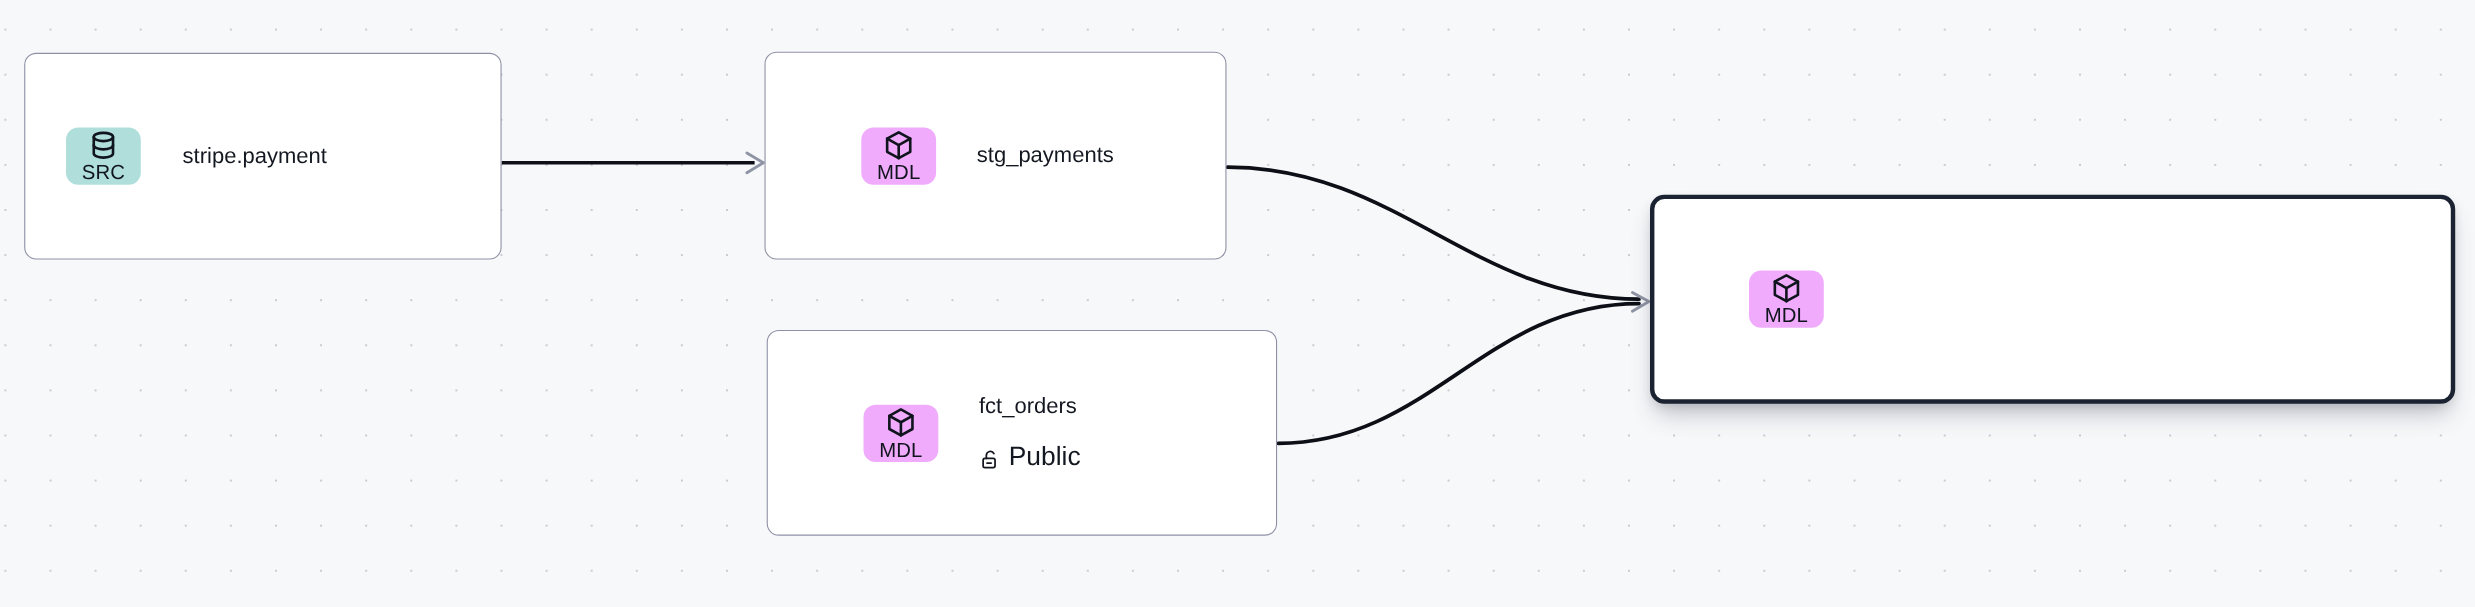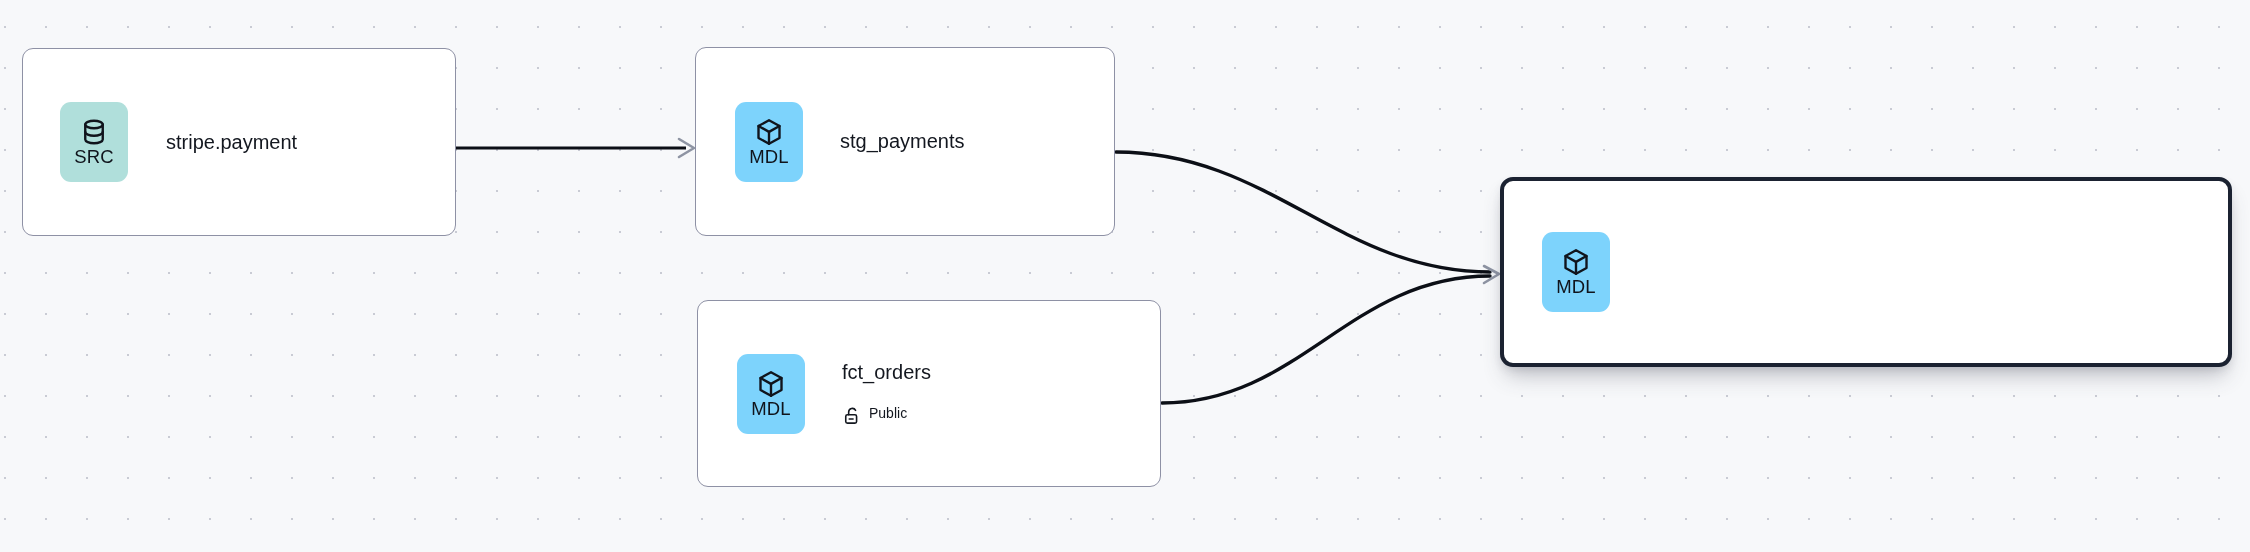--- a/index.html
+++ b/index.html
@@ -38,30 +38,30 @@
   }
   .node.selected {
     border: 4px solid #1b2231;
     border-radius: 13px;
     box-shadow: 0 14px 22px -6px rgba(60,64,80,0.30),
                 0 4px 10px -2px rgba(60,64,80,0.16);
   }
   .badge {
     flex: 0 0 auto;
     width: 68px;
-    height: 80px;
+    height: 52px;
     border-radius: 11px;
     display: flex;
     flex-direction: column;
     align-items: center;
     justify-content: center;
     gap: 1px;
   }
   .badge-src { background: #b0dfdb; }
-  .badge-mdl { background: #7dd3fc; }
+  .badge-mdl { background: #f0abfc; margin-left: 48px; }
   .badge svg { display: block; }
   .badge-text {
     font-size: 18.5px;
     line-height: 1;
     color: #10141c;
     letter-spacing: 0.1px;
     font-family: "Liberation Sans", sans-serif;
   }
   .node-body {
     display: flex;
@@ -71,23 +71,23 @@
   }
   .node-title {
     font-size: 20px;
     line-height: 1.05;
     color: #13171f;
     white-space: nowrap;
     font-family: "Liberation Sans", sans-serif;
   }
   .node-meta {
     display: flex;
-    align-items: flex-start;
+    align-items: flex-end;
     gap: 7px;
-    font-size: 14px;
+    font-size: 24px;
     line-height: 1.05;
     color: #13171f;
     white-space: nowrap;
   }
   .node-meta svg { display: block; flex: 0 0 auto; }
 
   
   #node-stripe-payment   { left: 22px;   top: 48px;  width: 434px; height: 188px; padding-left: 37px; }
   #node-stripe-payment .node-body { margin-left: 38px; }
 

